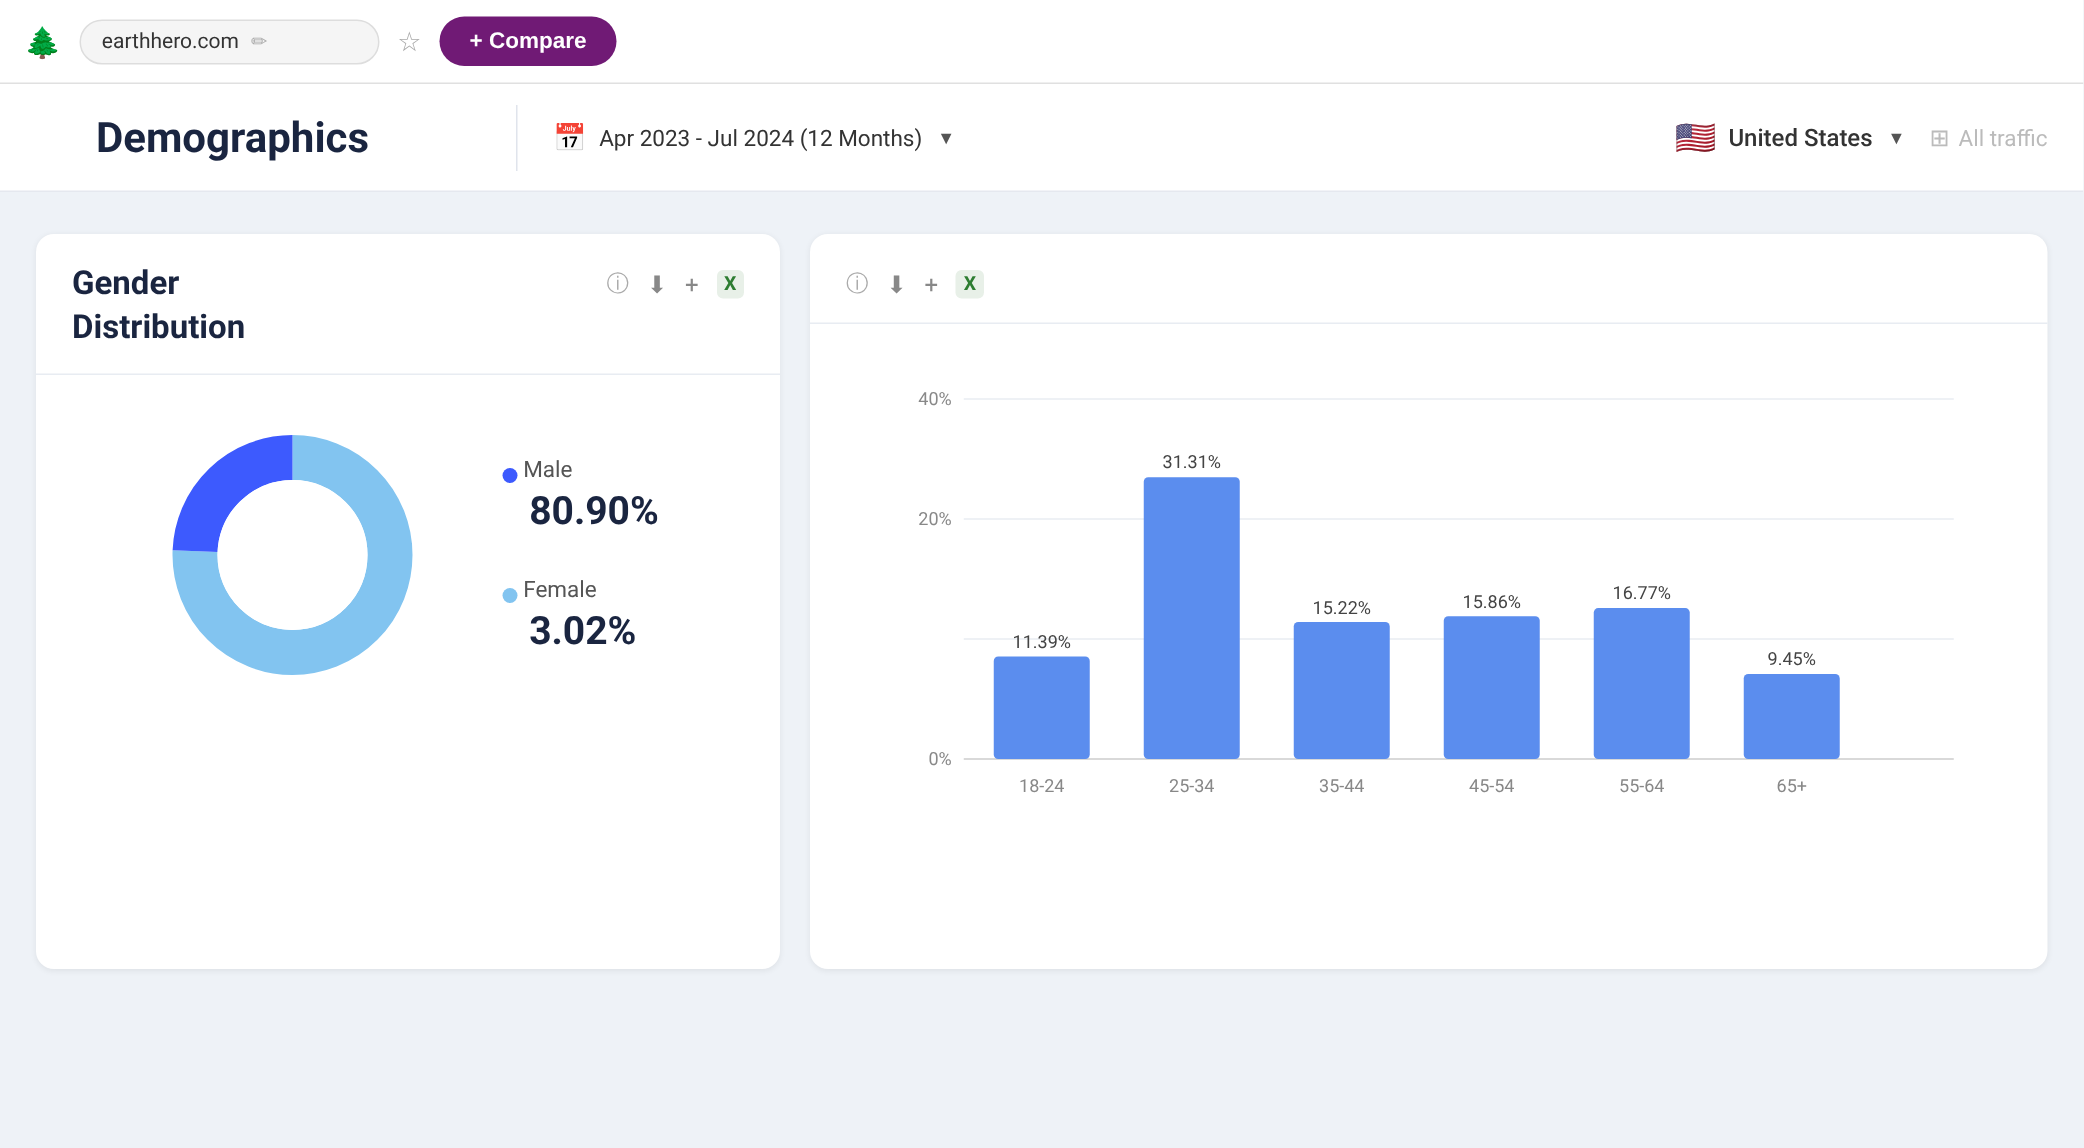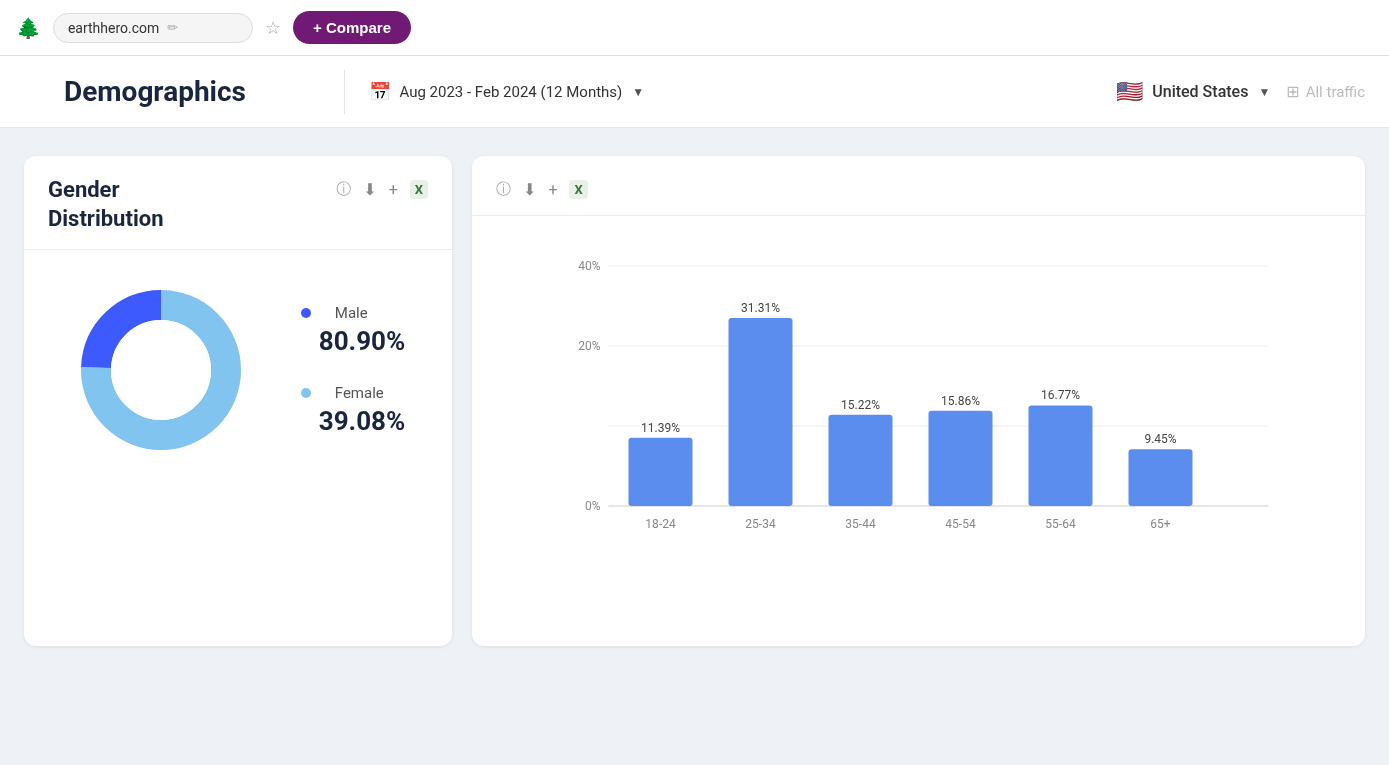--- a/index.html
+++ b/index.html
@@ -137,21 +137,21 @@
       gap: 20px;
     }
 
     
     .card {
       background: #fff;
       border-radius: 12px;
       box-shadow: 0 1px 4px rgba(0,0,0,0.07);
     }
     .gender-card {
-      width: 428px;
+      width: 496px;
       min-height: 490px;
       flex-shrink: 0;
     }
     .age-card {
       flex: 1;
       min-height: 490px;
     }
 
     
     .card-header {
@@ -214,22 +214,22 @@
       display: flex;
       flex-direction: column;
       gap: 28px;
     }
     .legend-item {
       display: flex;
       flex-direction: column;
     }
     .legend-label-row {
       display: flex;
-      align-items: center;
-      gap: 24px;
+      align-items: flex-end;
+      gap: 4px;
       margin-bottom: 4px;
     }
     .legend-dot {
       width: 10px;
       height: 10px;
       border-radius: 50%;
       flex-shrink: 0;
     }
     .legend-label {
       font-size: 15px;
@@ -260,21 +260,21 @@
   </div>
   <span class="star-icon">☆</span>
   <button class="compare-btn">+ Compare</button>
 </div>
 
 <div class="page-header">
   <span class="page-title">Demographics</span>
   <div class="header-divider"></div>
   <div class="date-filter">
     <span class="calendar-icon">📅</span>
-    <span>Aug 2023 - Feb 2024 (12 Months)</span>
+    <span>Apr 2023 - Jul 2024 (12 Months)</span>
     <span class="chevron-icon">▼</span>
   </div>
   <div class="country-filter">
     <span class="flag-emoji">🇺🇸</span>
     <span>United States</span>
     <span class="chevron-icon">▼</span>
   </div>
   <div class="traffic-label">
     <span class="traffic-icon">⊞</span>
     <span>All traffic</span>
@@ -313,21 +313,21 @@
               <div class="legend-dot" style="background:#3d5afe;"></div>
               <span class="legend-label">Male</span>
             </div>
             <span class="legend-value">80.90%</span>
           </div>
           <div class="legend-item">
             <div class="legend-label-row">
               <div class="legend-dot" style="background:#82c4f0;"></div>
               <span class="legend-label">Female</span>
             </div>
-            <span class="legend-value">39.08%</span>
+            <span class="legend-value">3.02%</span>
           </div>
         </div>
       </div>
     </div>
 
     <div class="card age-card">
       <div class="card-header">
         <div class="card-actions">
           <span class="info-icon">ⓘ</span>
           <span class="action-icon">⬇</span>

